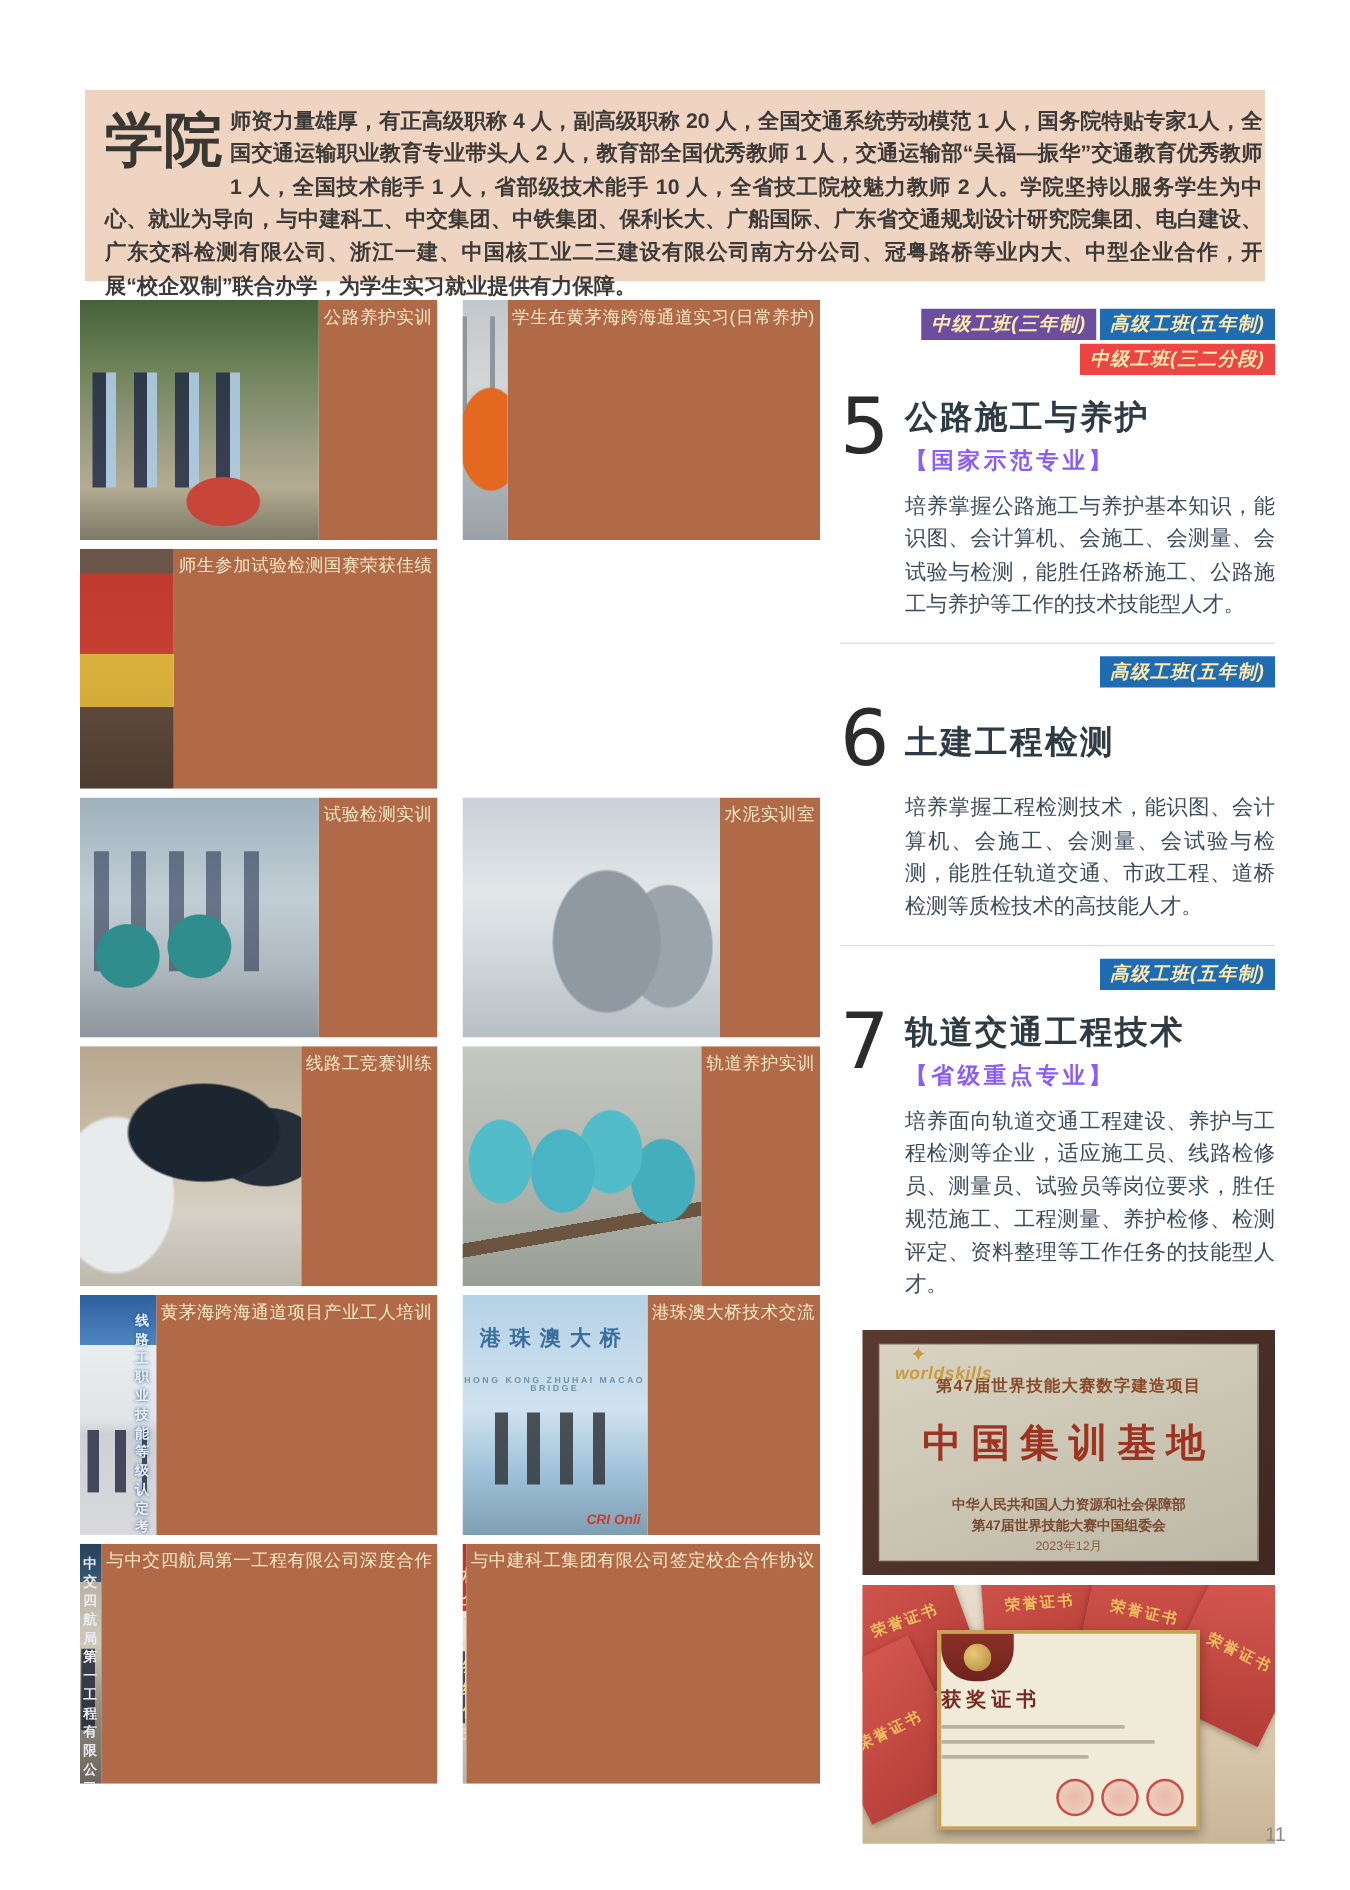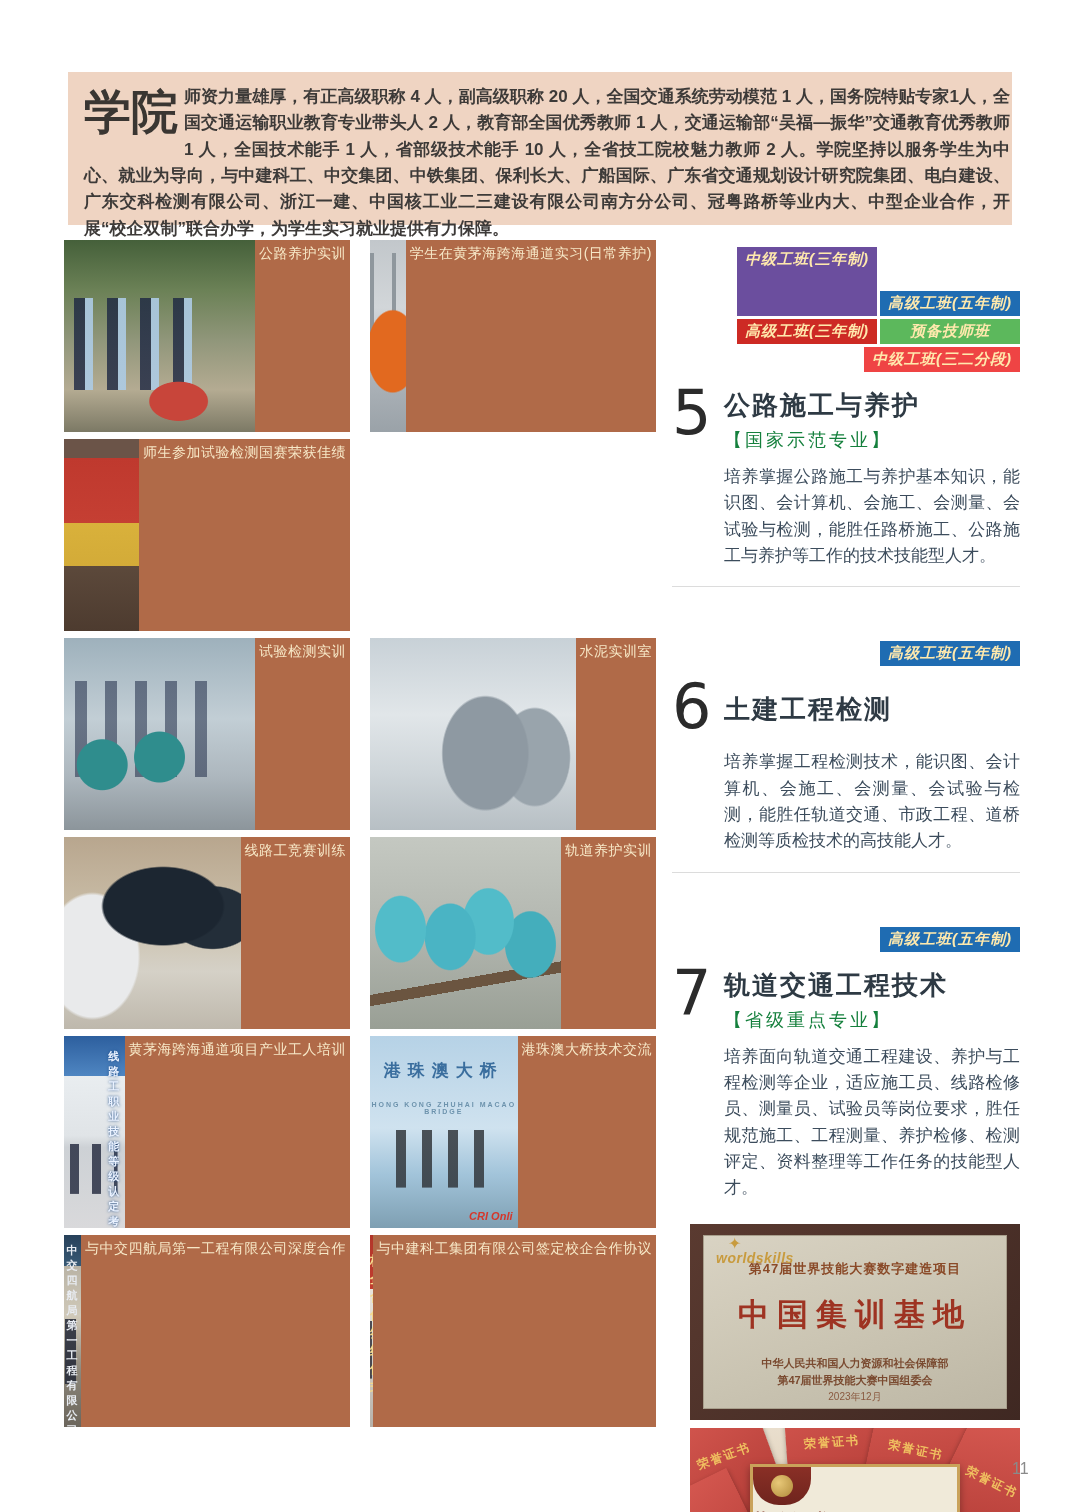--- a/index.html
+++ b/index.html
@@ -81,32 +81,32 @@
       repeating-linear-gradient(90deg, rgba(40,40,50,.8) 0 10px, transparent 10px 24px),
       linear-gradient(180deg,#b23529 0%,#c13d2f 28%,#e9e5dd 28%,#d9d5cd 58%,#b6b1a9 100%);
       background-size:80% 30%,auto;background-position:50% 64%,0 0;background-repeat:no-repeat;}
 
   
   .rcol{position:absolute;left:672px;top:247px;width:348px;}
   .tagrow{display:flex;justify-content:flex-end;gap:3px;margin-bottom:3px;}
   .tag{display:inline-block;box-sizing:border-box;min-width:140px;padding:3px 8px;text-align:center;
        font-size:15px;font-weight:700;font-style:italic;color:#ffe9ad;letter-spacing:1px;}
   .tg-purple{background:#6b4e9e;}
-  .tg-blue{background:#1f6cb2;margin-top:44px;}
+  .tg-blue{background:#1f6cb2;}
   .tg-red{background:#cd2a24;}
   .tg-green{background:#5cb85c;}
   .tg-orange{background:#ef4444;}
   .tagline{display:flex;justify-content:flex-end;margin:2px 0 12px;}
 
   .program{margin-top:12px;}
   .prog-head{display:flex;align-items:flex-start;}
   .prog-num{width:52px;font-size:62px;line-height:.95;font-weight:400;color:#2b2b2b;
             font-family:"DejaVu Sans",sans-serif;}
   .prog-title{font-size:26px;font-weight:800;color:#2e3a44;letter-spacing:2px;padding-top:4px;}
-  .prog-badge{color:#15803d;font-size:18px;font-weight:400;letter-spacing:3px;margin-top:5px;}
+  .prog-badge{color:#8b5cf6;font-size:18px;font-weight:700;letter-spacing:3px;margin-top:5px;}
   .prog-desc{margin:12px 0 0 52px;font-size:17px;line-height:1.55;color:#3c4c5c;
              text-align:justify;font-weight:500;}
   .rdiv{border:none;border-top:1px solid #dcdcdc;margin:17px 0 10px;}
 
   
   .plaque{margin:22px 0 0 18px;width:330px;height:196px;box-sizing:border-box;
           background:linear-gradient(135deg,#5a3a30,#3f2822);padding:11px 13px;}
   .plaque-inner{width:100%;height:100%;box-sizing:border-box;position:relative;
           background:linear-gradient(160deg,#d9d3c3 0%,#cac4b2 55%,#bdb7a5 100%);
           border:1px solid #a89f8c;display:flex;flex-direction:column;align-items:center;
@@ -234,24 +234,20 @@
   </div>
 
   <div class="rcol">
 
     <div>
       <div class="tagrow">
         <span class="tag tg-purple">中级工班(三年制)</span>
         <span class="tag tg-blue">高级工班(五年制)</span>
       </div>
       <div class="tagrow">
-        <span class="tag tg-red">高级工班(三年制)</span>
-        <span class="tag tg-green">预备技师班</span>
-      </div>
-      <div class="tagrow">
         <span class="tag tg-orange">中级工班(三二分段)</span>
       </div>
     </div>
 
     <section class="program">
       <div class="prog-head">
         <div class="prog-num">5</div>
         <div>
           <div class="prog-title">公路施工与养护</div>
           <div class="prog-badge">【国家示范专业】</div>

